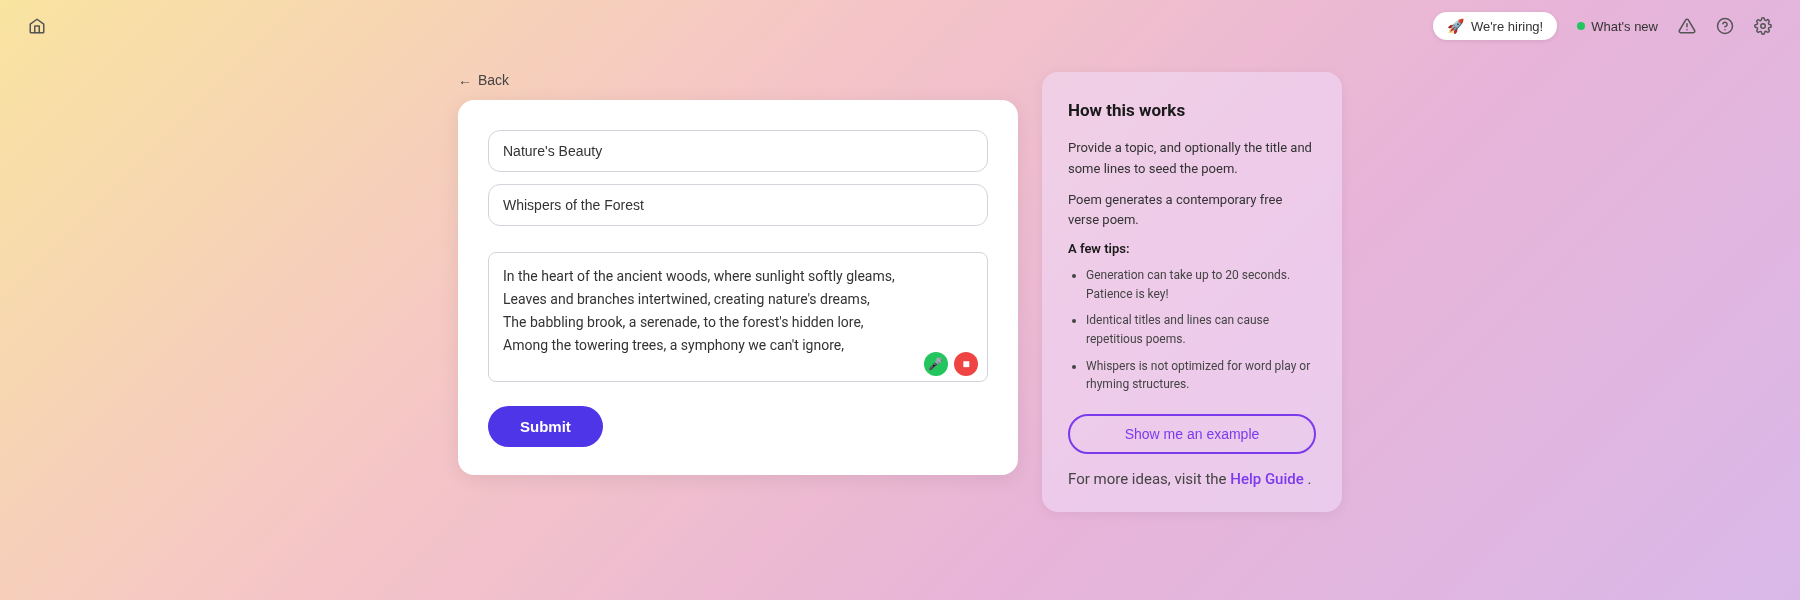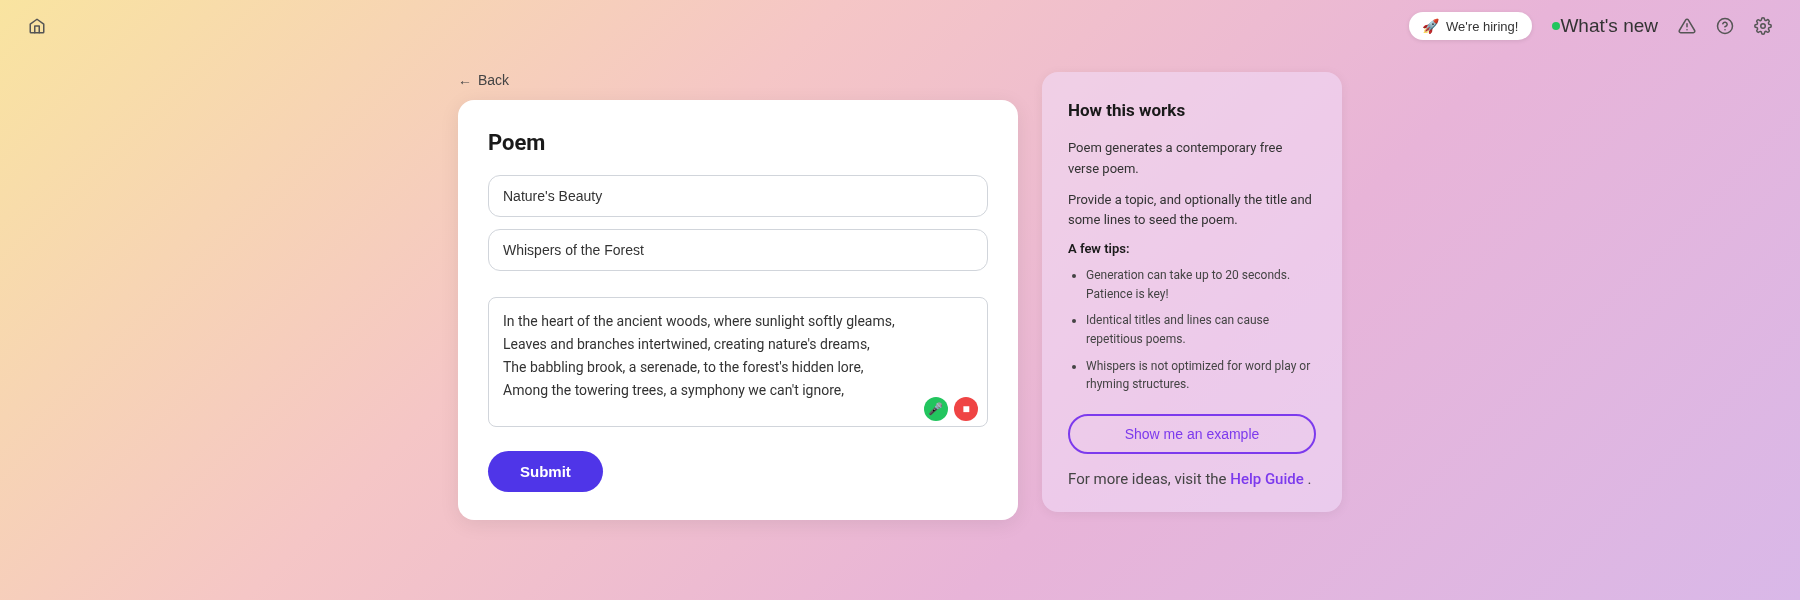--- a/index.html
+++ b/index.html
@@ -50,23 +50,24 @@
       box-shadow: 0 1px 4px rgba(0,0,0,0.1);
     }
 
     .hiring-icon {
       font-size: 14px;
     }
 
     .whatsnew-btn {
       display: flex;
       align-items: center;
+      gap: 6px;
       background: transparent;
       border: none;
-      font-size: 19px;
+      font-size: 13px;
       font-weight: 500;
       cursor: pointer;
       color: #333;
     }
 
     .dot-green {
       width: 8px; height: 8px;
       background: #22c55e;
       border-radius: 50%;
       display: inline-block;
@@ -329,21 +330,20 @@
 
 <div class="main-content">
 
   <div class="left-col">
     <button class="back-link">
       <span>←</span>
       <span>Back</span>
     </button>
 
     <div class="card">
-      <h2 class="card-title">Poem</h2>
 
       <input type="text" class="input-field" placeholder="Nature's Beauty" value="Nature's Beauty" style="">
 
       <input type="text" class="input-field" placeholder="Whispers of the Forest" value="Whispers of the Forest" style="">
 
       <div class="textarea-wrapper">
         <textarea class="poem-textarea" style="">In the heart of the ancient woods, where sunlight softly gleams,
 Leaves and branches intertwined, creating nature's dreams,
 The babbling brook, a serenade, to the forest's hidden lore,
 Among the towering trees, a symphony we can't ignore,</textarea>
@@ -352,22 +352,22 @@
           <div class="icon-circle icon-circle-red">■</div>
         </div>
       </div>
 
       <button class="submit-btn">Submit</button>
     </div>
   </div>
 
   <div class="right-panel">
     <h3 class="panel-title">How this works</h3>
+    <p class="panel-desc">Provide a topic, and optionally the title and some lines to seed the poem.</p>
     <p class="panel-desc">Poem generates a contemporary free verse poem.</p>
-    <p class="panel-desc">Provide a topic, and optionally the title and some lines to seed the poem.</p>
     <p class="tips-heading">A few tips:</p>
     <ul class="tips-list">
       <li>Generation can take up to 20 seconds. Patience is key!</li>
       <li>Identical titles and lines can cause repetitious poems.</li>
       <li>Whispers is not optimized for word play or rhyming structures.</li>
     </ul>
     <button class="example-btn">Show me an example</button>
     <p class="help-text">
       <span>For more ideas, visit the </span>
       <a href="#" class="help-link">Help Guide</a>

